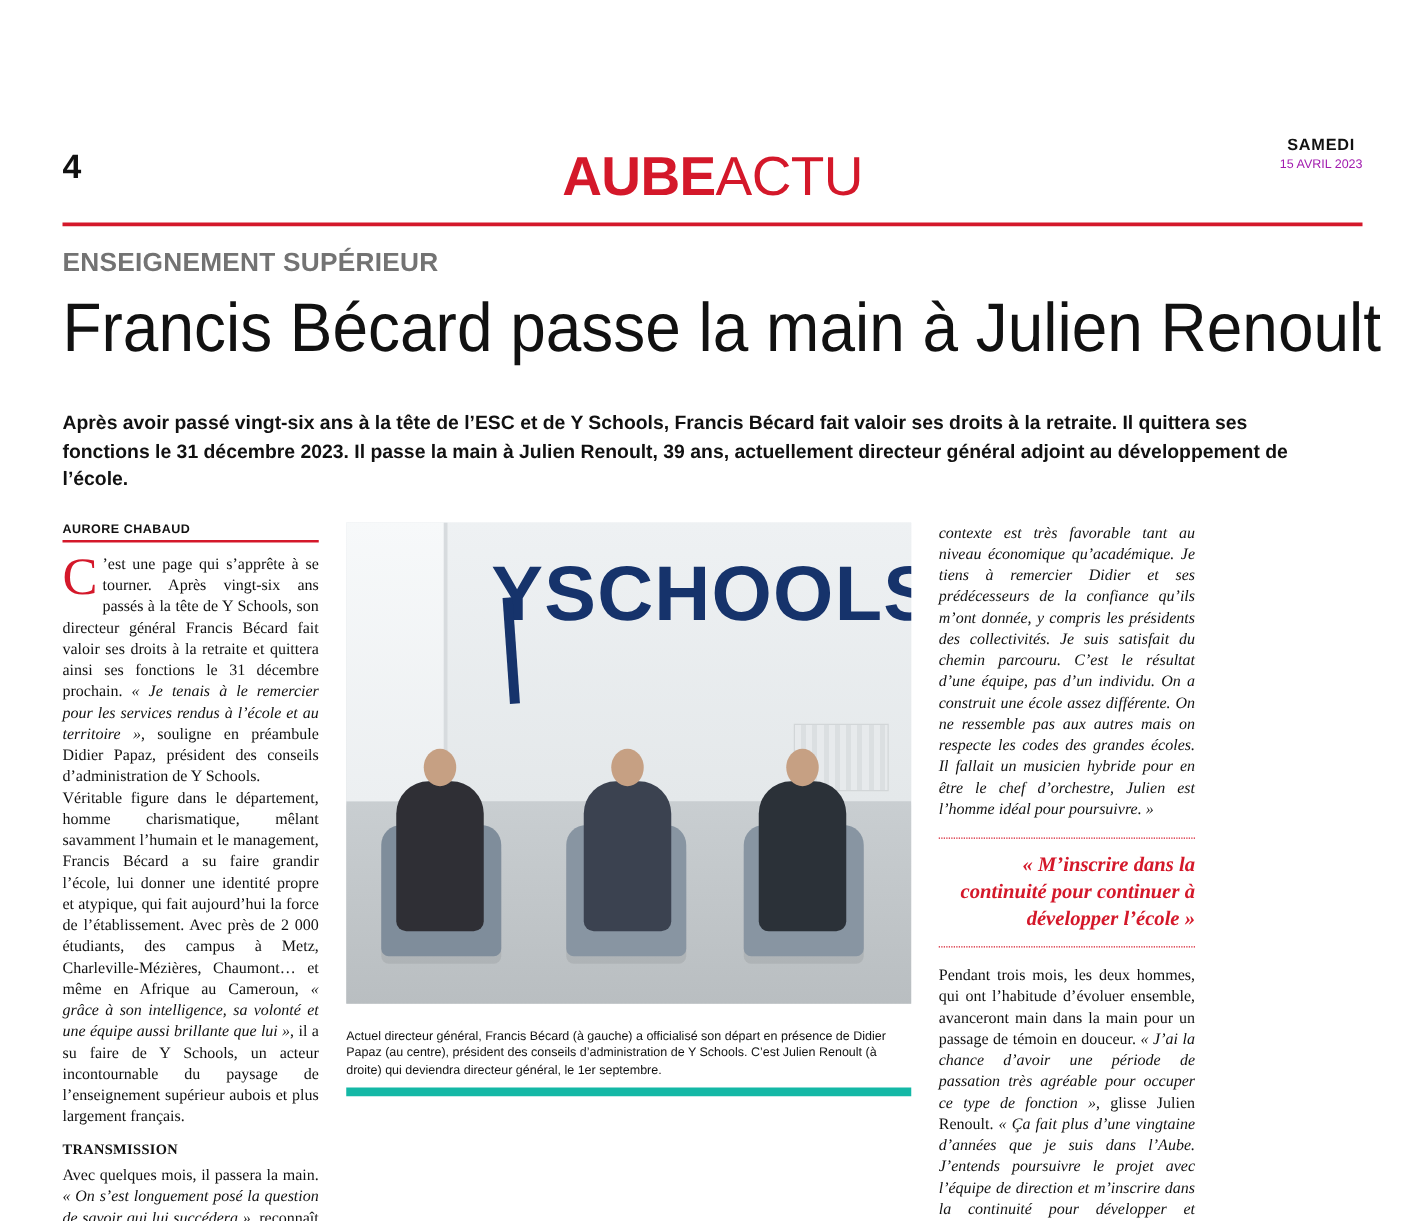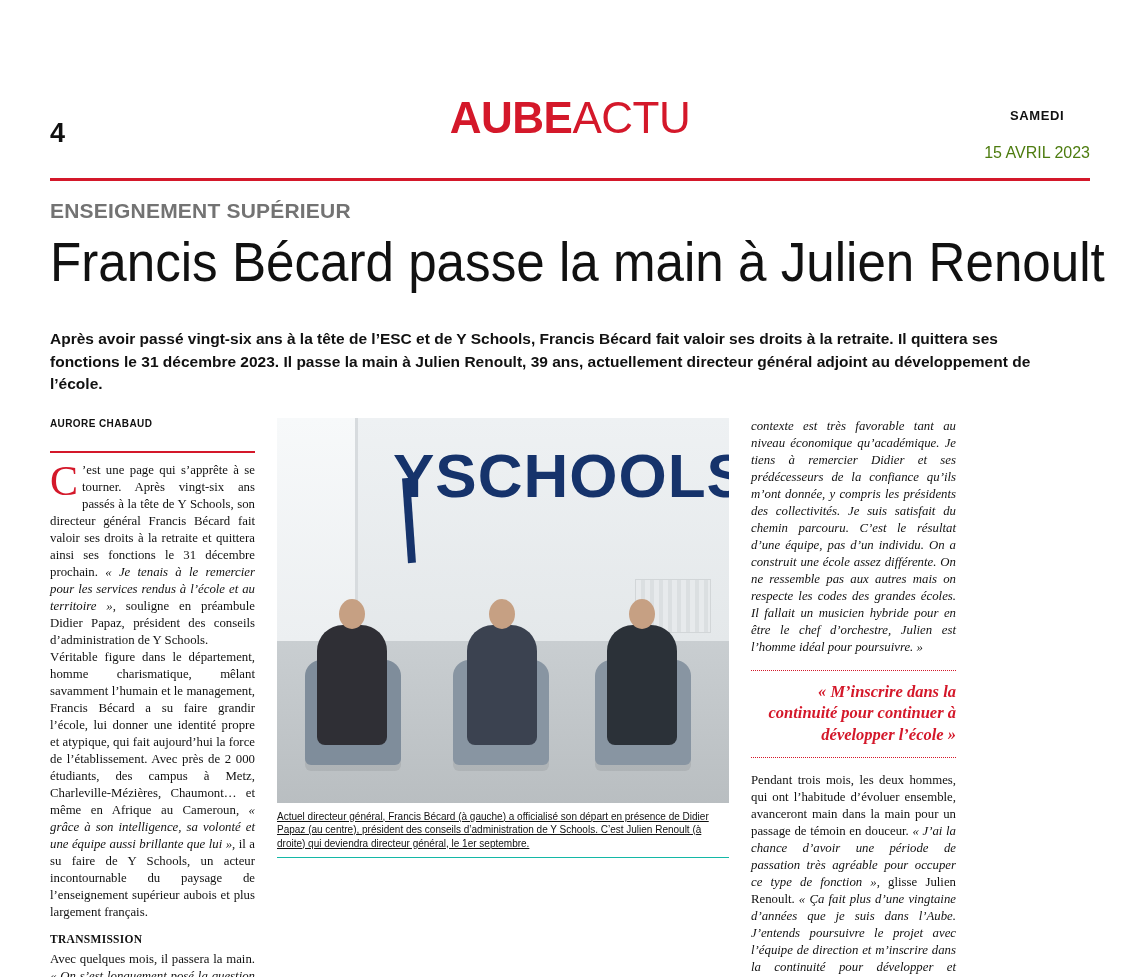--- a/index.html
+++ b/index.html
@@ -34,21 +34,21 @@
     top: 22px;
     font-family: "Liberation Sans", sans-serif;
     font-weight: bold;
     font-size: 27px;
     color: #111;
   }
   .logo {
     position: absolute;
     left: 0;
     right: 0;
-    top: 0;
+    top: 24px;
     text-align: center;
     font-family: "Liberation Sans", sans-serif;
     font-weight: bold;
     font-size: 44px;
     letter-spacing: -0.5px;
     color: #d4182a;
     line-height: 1;
   }
   .logo .logo-b {
     font-weight: normal;
@@ -61,23 +61,23 @@
     text-align: center;
     font-family: "Liberation Sans", sans-serif;
   }
   .dateblock .weekday {
     font-weight: bold;
     font-size: 13px;
     letter-spacing: 0.6px;
     color: #111;
   }
   .dateblock .date {
-    font-size: 16px;
-    color: #4d7c0f;
-    margin-top: 21px;
+    font-size: 10px;
+    color: #a21caf;
+    margin-top: 3px;
   }
   .rule-red {
     height: 3px;
     background: #d4182a;
     margin-top: 8px;
   }
 
   
   .kicker {
     font-family: "Liberation Sans", sans-serif;
@@ -123,21 +123,21 @@
     width: 452px;
     flex: 0 0 452px;
   }
 
   .byline {
     font-family: "Liberation Sans", sans-serif;
     font-weight: bold;
     font-size: 10px;
     letter-spacing: 0.4px;
     color: #111;
-    padding-bottom: 22px;
+    padding-bottom: 3px;
     border-bottom: 2px solid #d4182a;
     margin-bottom: 9px;
   }
 
   p.body {
     font-size: 12.8px;
     line-height: 1.33;
     text-align: justify;
     margin: 0 0 0 0;
     hyphens: auto;
@@ -164,21 +164,20 @@
     font-weight: bold;
     font-size: 11.5px;
     letter-spacing: 0.3px;
     color: #111;
     margin: 12px 0 6px 0;
   }
 
   
   .photo-wrap {
     width: 452px;
-    text-decoration: underline;
   }
   .photo {
     position: relative;
     width: 452px;
     height: 385px;
     overflow: hidden;
     background: linear-gradient(180deg, #e9ecef 0%, #e3e7ea 58%, #cfd3d6 59%, #c8cccf 100%);
   }
   .photo .wall {
     position: absolute;
@@ -255,23 +254,23 @@
     background: #c6a083;
   }
   .p1 { left: 40px; background: #2f2f35; }
   .p2 { left: 190px; background: #3b4250; }
   .p3 { left: 330px; background: #2b3138; }
   .caption {
     font-family: "Liberation Sans", sans-serif;
     font-size: 10px;
     line-height: 1.35;
     color: #111;
-    margin-top: 7px;
+    margin-top: 20px;
     padding-bottom: 7px;
-    border-bottom: 1px solid #14b8a6;
+    border-bottom: 7px solid #14b8a6;
   }
 
   
   .pullquote {
     border-top: 1px dotted #d4182a;
     border-bottom: 1px dotted #d4182a;
     padding: 10px 0 12px 0;
     margin: 14px 0 14px 0;
     font-family: "Liberation Serif", serif;
     font-style: italic;

